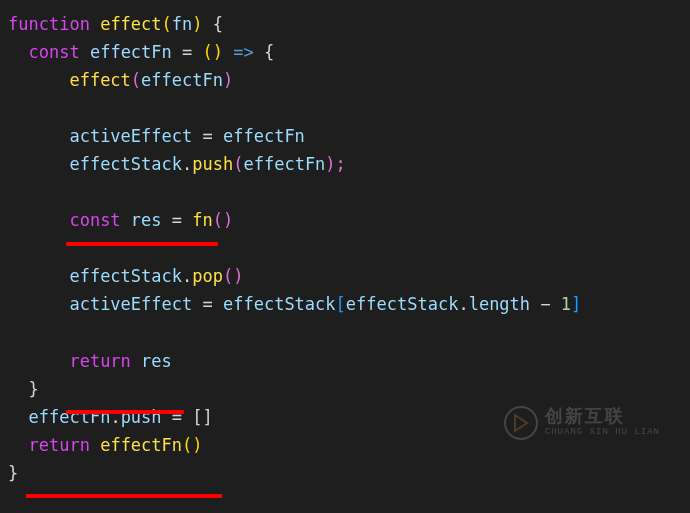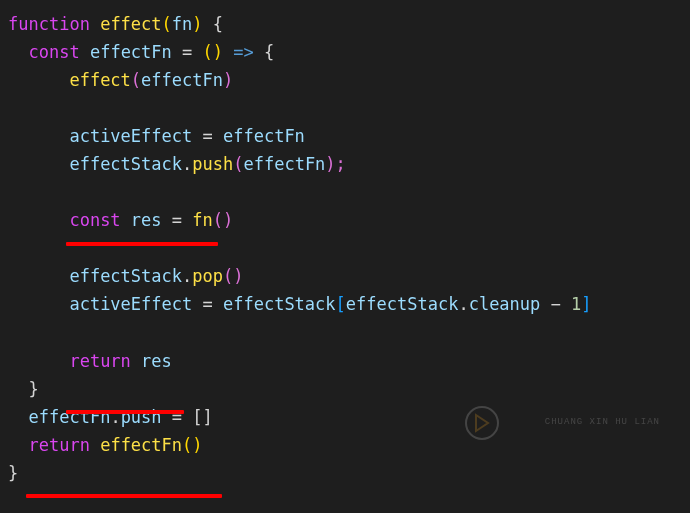--- a/index.html
+++ b/index.html
@@ -43,49 +43,50 @@
       pointer-events: none;
     }
     .watermark svg { flex-shrink: 0; }
     .watermark-text {
       display: flex;
       flex-direction: column;
       color: #c9c9c9;
       line-height: 1.1;
     }
     .wm-big { font-size: 18px; font-weight: bold; letter-spacing: 2px; }
-    .wm-small { font-size: 9px; letter-spacing: 1px; margin-left: 39px; }
+    .wm-small { font-size: 9px; letter-spacing: 1px; }
   </style>
 </head>
 <body>
 
 <pre><span class="kw">function</span><span> </span><span class="fn">effect</span><span class="par">(</span><span class="var">fn</span><span class="par">)</span><span class="pun"> {</span>
 <span>  </span><span class="kw">const</span><span> </span><span class="var">effectFn</span><span class="pun"> = </span><span class="par">()</span><span> </span><span class="arrow">=&gt;</span><span class="pun"> {</span>
 <span>      </span><span class="fn">effect</span><span class="par2">(</span><span class="var">effectFn</span><span class="par2">)</span>
 <span> </span>
 <span>      </span><span class="var">activeEffect</span><span class="pun"> = </span><span class="var">effectFn</span>
 <span>      </span><span class="var">effectStack</span><span class="pun">.</span><span class="fn">push</span><span class="par2">(</span><span class="var">effectFn</span><span class="par2">);</span>
 <span> </span>
 <span>      </span><span class="kw">const</span><span> </span><span class="var">res</span><span class="pun"> = </span><span class="fn">fn</span><span class="par2">()</span>
 <span> </span>
 <span>      </span><span class="var">effectStack</span><span class="pun">.</span><span class="fn">pop</span><span class="par2">()</span>
-<span>      </span><span class="var">activeEffect</span><span class="pun"> = </span><span class="var">effectStack</span><span class="brk">[</span><span class="var">effectStack</span><span class="pun">.</span><span class="var">cleanup</span><span class="pun"> − </span><span class="num">1</span><span class="brk">]</span>
+<span>      </span><span class="var">activeEffect</span><span class="pun"> = </span><span class="var">effectStack</span><span class="brk">[</span><span class="var">effectStack</span><span class="pun">.</span><span class="var">length</span><span class="pun"> − </span><span class="num">1</span><span class="brk">]</span>
 <span> </span>
 <span>      </span><span class="kw">return</span><span> </span><span class="var">res</span>
 <span class="pun">  }</span>
 <span>  </span><span class="var">effectFn</span><span class="pun">.</span><span class="var">push</span><span class="pun"> = []</span>
 <span>  </span><span class="kw">return</span><span> </span><span class="fn">effectFn</span><span class="par">()</span>
 <span class="pun">}</span>
 </pre>
 
 <div class="watermark">
   <svg width="36" height="36" viewBox="0 0 36 36">
     <circle cx="18" cy="18" r="16" fill="none" stroke="#c9c9c9" stroke-width="2"></circle>
     <path d="M12 10 L24 18 L12 26 Z" fill="none" stroke="#f5a623" stroke-width="2"></path>
   </svg>
   <div class="watermark-text">
+    <span class="wm-big">创新互联</span>
     <span class="wm-small">CHUANG XIN HU LIAN</span>
   </div>
 </div>
 
 <div class="underline" style="left: 66px; top: 242px; width: 152px;"></div>
 <div class="underline" style="left: 66px; top: 410px; width: 118px;"></div>
 <div class="underline" style="left: 26px; top: 494px; width: 196px;"></div>
 
 </body></html>

